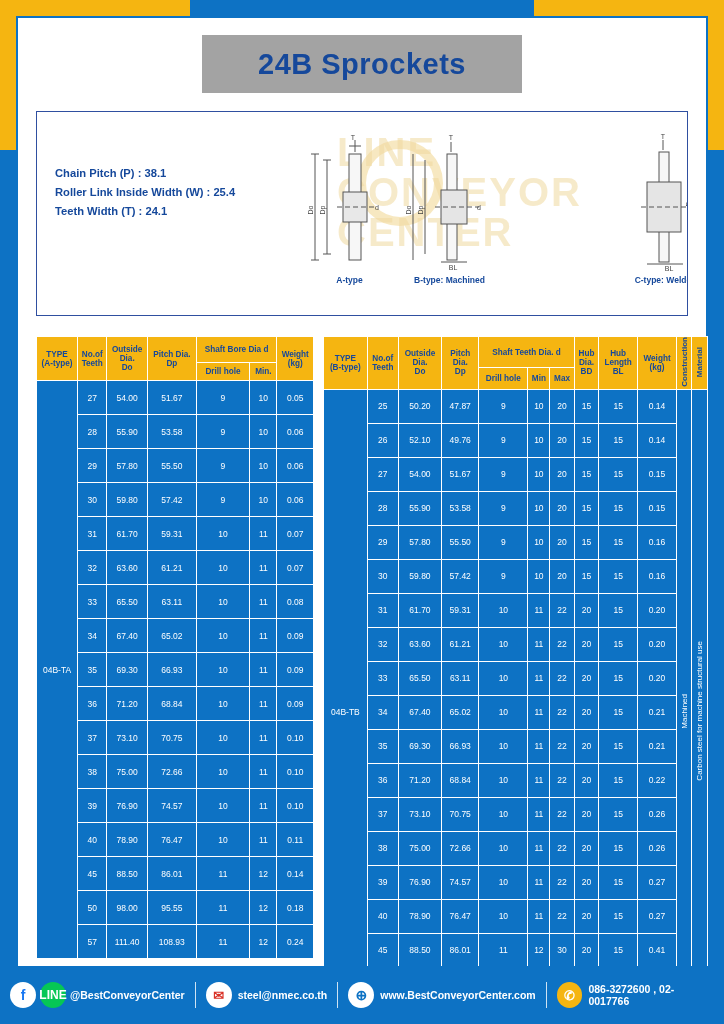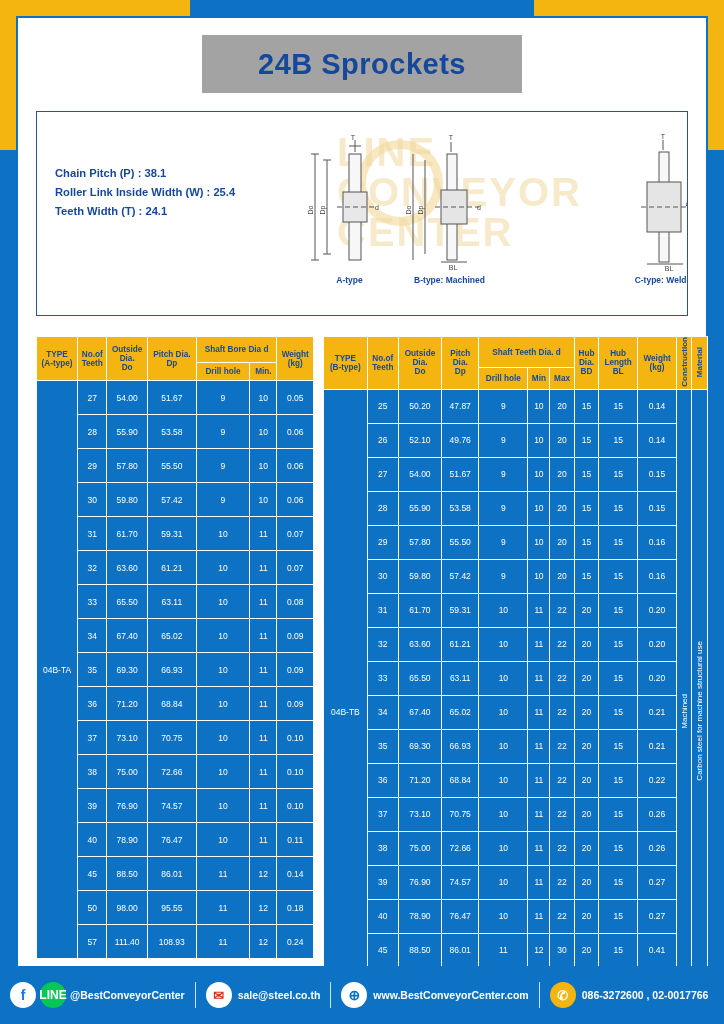--- a/index.html
+++ b/index.html
@@ -681,21 +681,21 @@
 
   <div class="footer">
     <div class="foot-item foot-left">
       <span class="circle-icon ic-fb">f</span>
       <span class="circle-icon ic-line">LINE</span>
       <span>@BestConveyorCenter</span>
     </div>
     <div class="foot-sep"></div>
     <div class="foot-item">
       <span class="circle-icon ic-mail">✉</span>
-      <span>sale@steel.co.th</span>
+      <span>steel@nmec.co.th</span>
     </div>
     <div class="foot-sep"></div>
     <div class="foot-item">
       <span class="circle-icon ic-web">⊕</span>
       <span>www.BestConveyorCenter.com</span>
     </div>
     <div class="foot-sep"></div>
     <div class="foot-item">
       <span class="circle-icon ic-phone">✆</span>
       <span>086-3272600 , 02-0017766</span>

